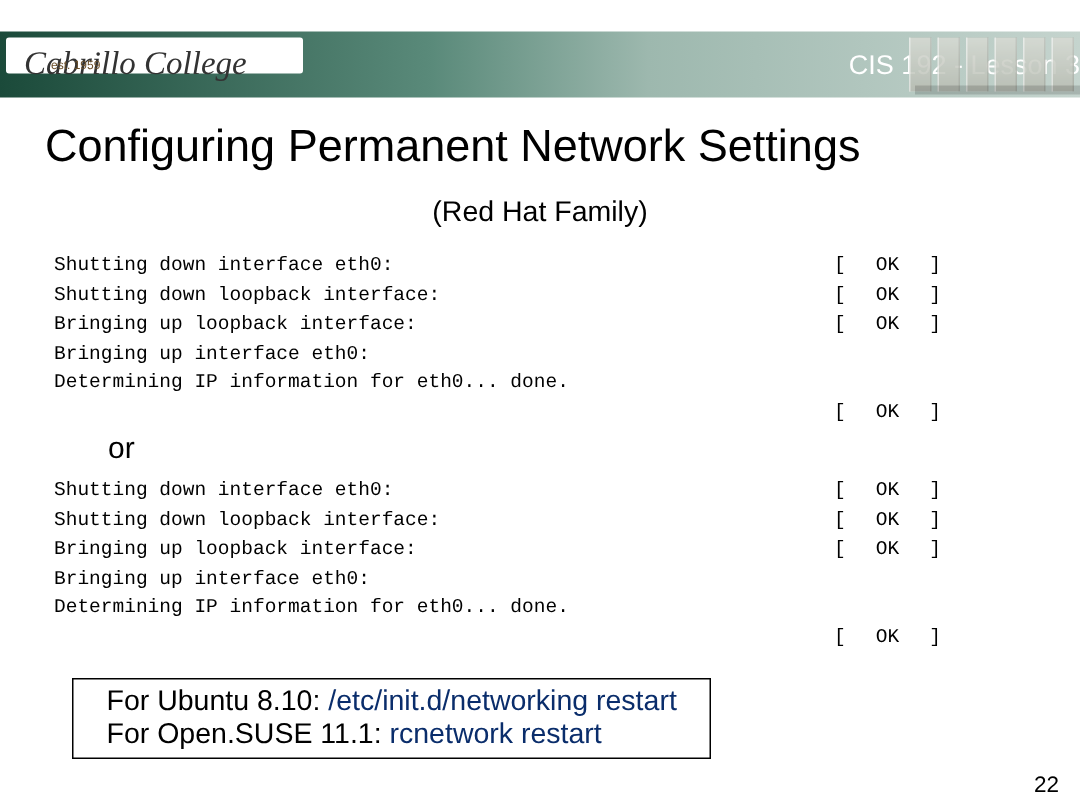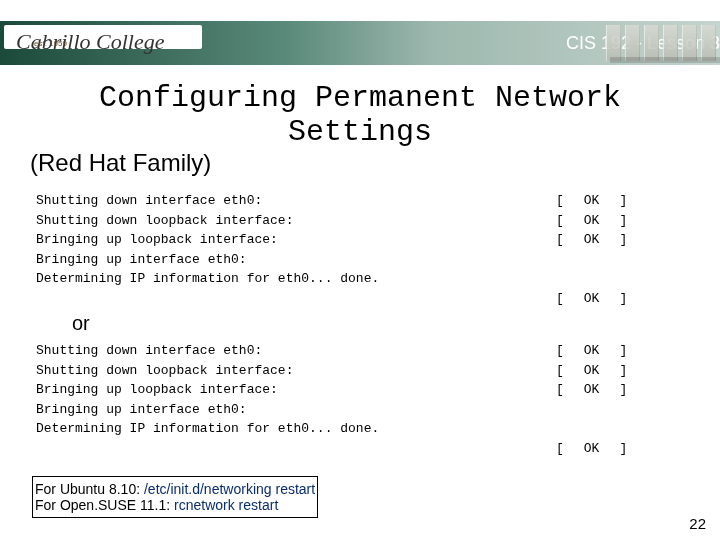--- a/index.html
+++ b/index.html
@@ -74,27 +74,27 @@
     width:110px; height:6px;
     background:rgba(0,0,0,0.15);
   }
   .content {
     padding: 8px 30px 0 30px;
   }
   h1 {
     font-size: 30px;
     font-weight: normal;
     margin: 8px 0 0 0;
+    text-align: left;
+    font-family: Liberation Sans, sans-serif;
+  }
+  .subtitle {
+    font-size: 19px;
     text-align: center;
-    font-family: Liberation Mono, monospace;
-  }
-  .subtitle {
-    font-size: 24px;
-    text-align: left;
-    margin: 0 0 14px 0;
+    margin: 16px 0 14px 0;
   }
   .section-label {
     font-size: 18px;
     font-weight: bold;
     margin: 4px 0 12px 2px;
   }
   .term-block {
     font-family: "Courier New", monospace;
     font-size: 13px;
     line-height: 1.5;
@@ -116,23 +116,23 @@
   }
   .ok-col { white-space: pre; }
   .or-label {
     font-family: Verdana, Arial, sans-serif;
     font-size: 20px;
     margin: 4px 0 6px 42px;
   }
   .notes-box {
     border: 1.5px solid #000;
     display: inline-block;
-    padding: 4px 2px;
-    margin: 18px 0 0 2px;
-    font-size: 14px;
+    padding: 4px 22px;
+    margin: 18px 0 0 18px;
+    font-size: 19px;
   }
   .notes-box .cmd2 {
     color: #0a2d6b;
   }
   .page-num {
     position: absolute;
     right: 14px;
     bottom: 8px;
     font-size: 15px;
   }

